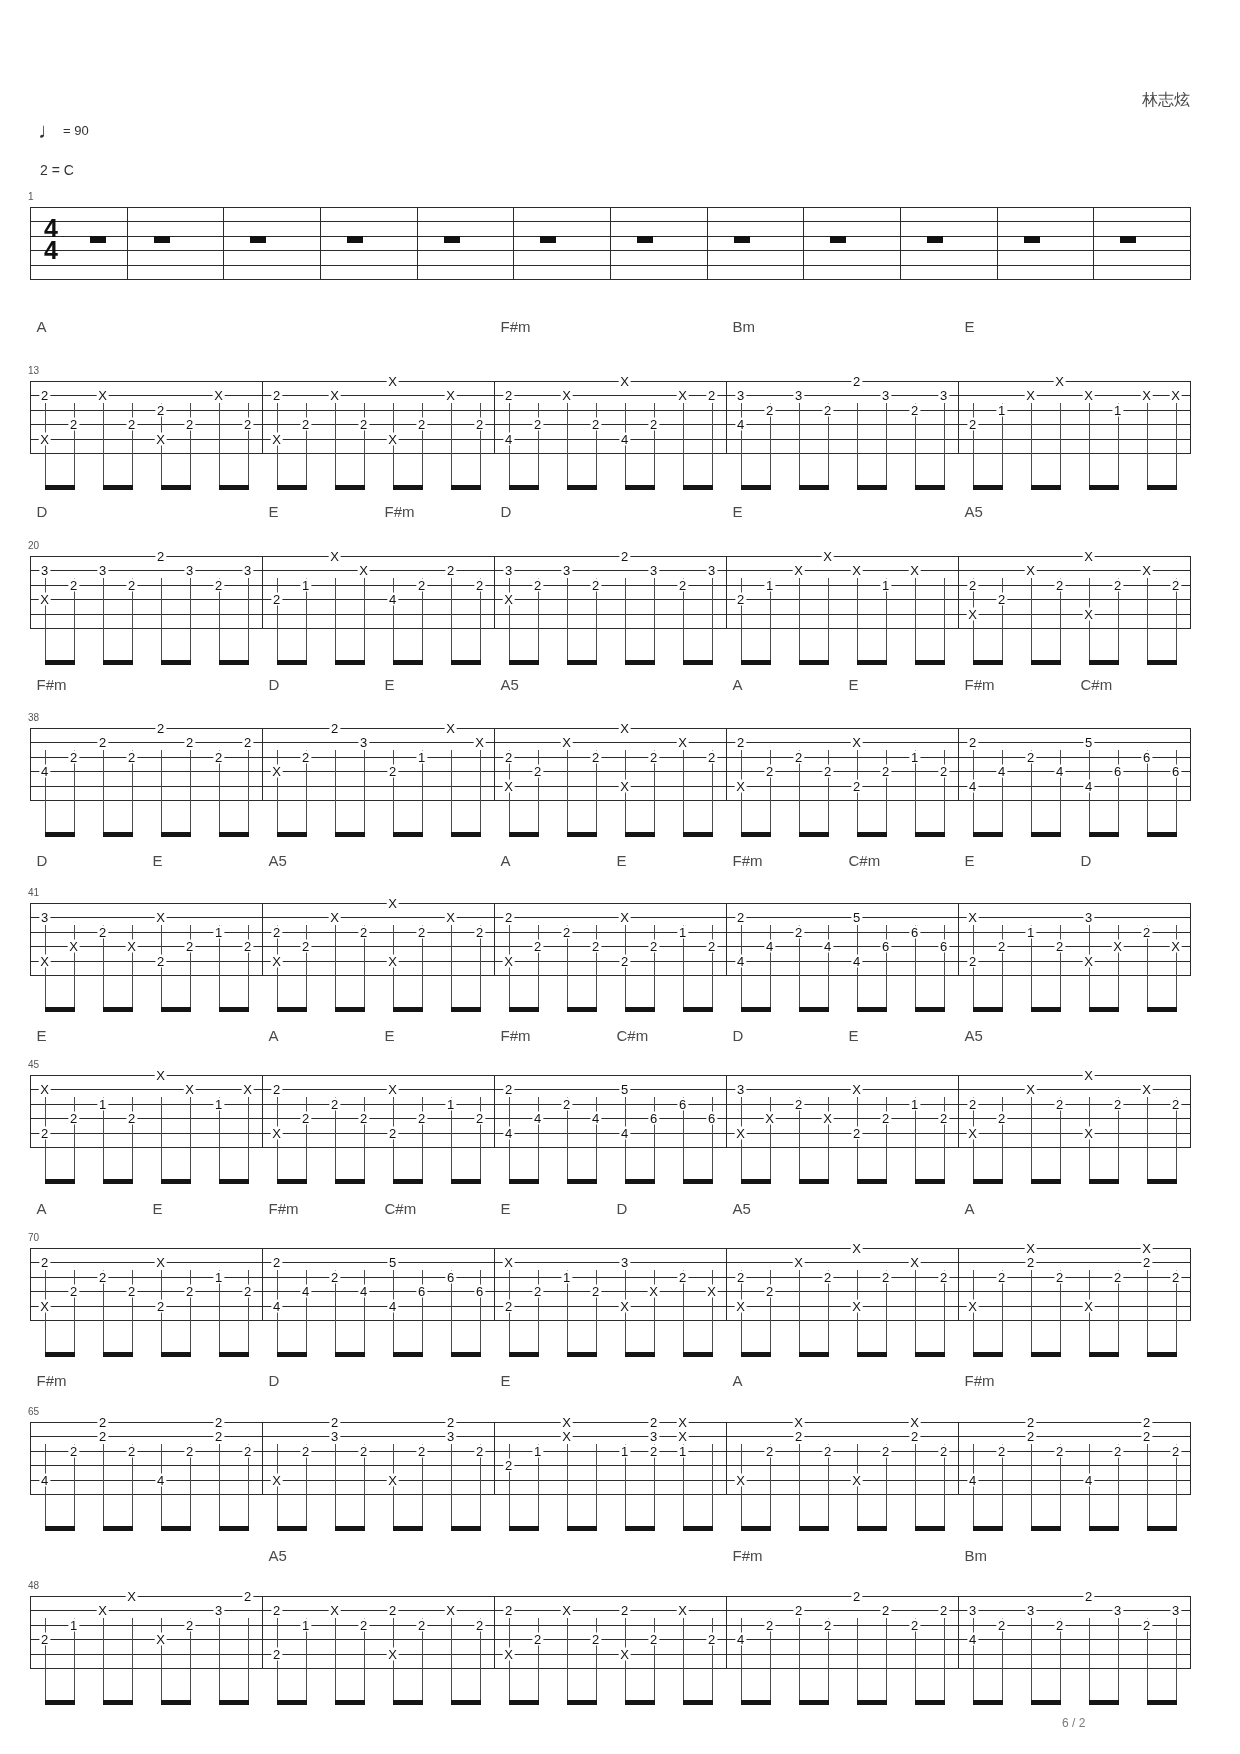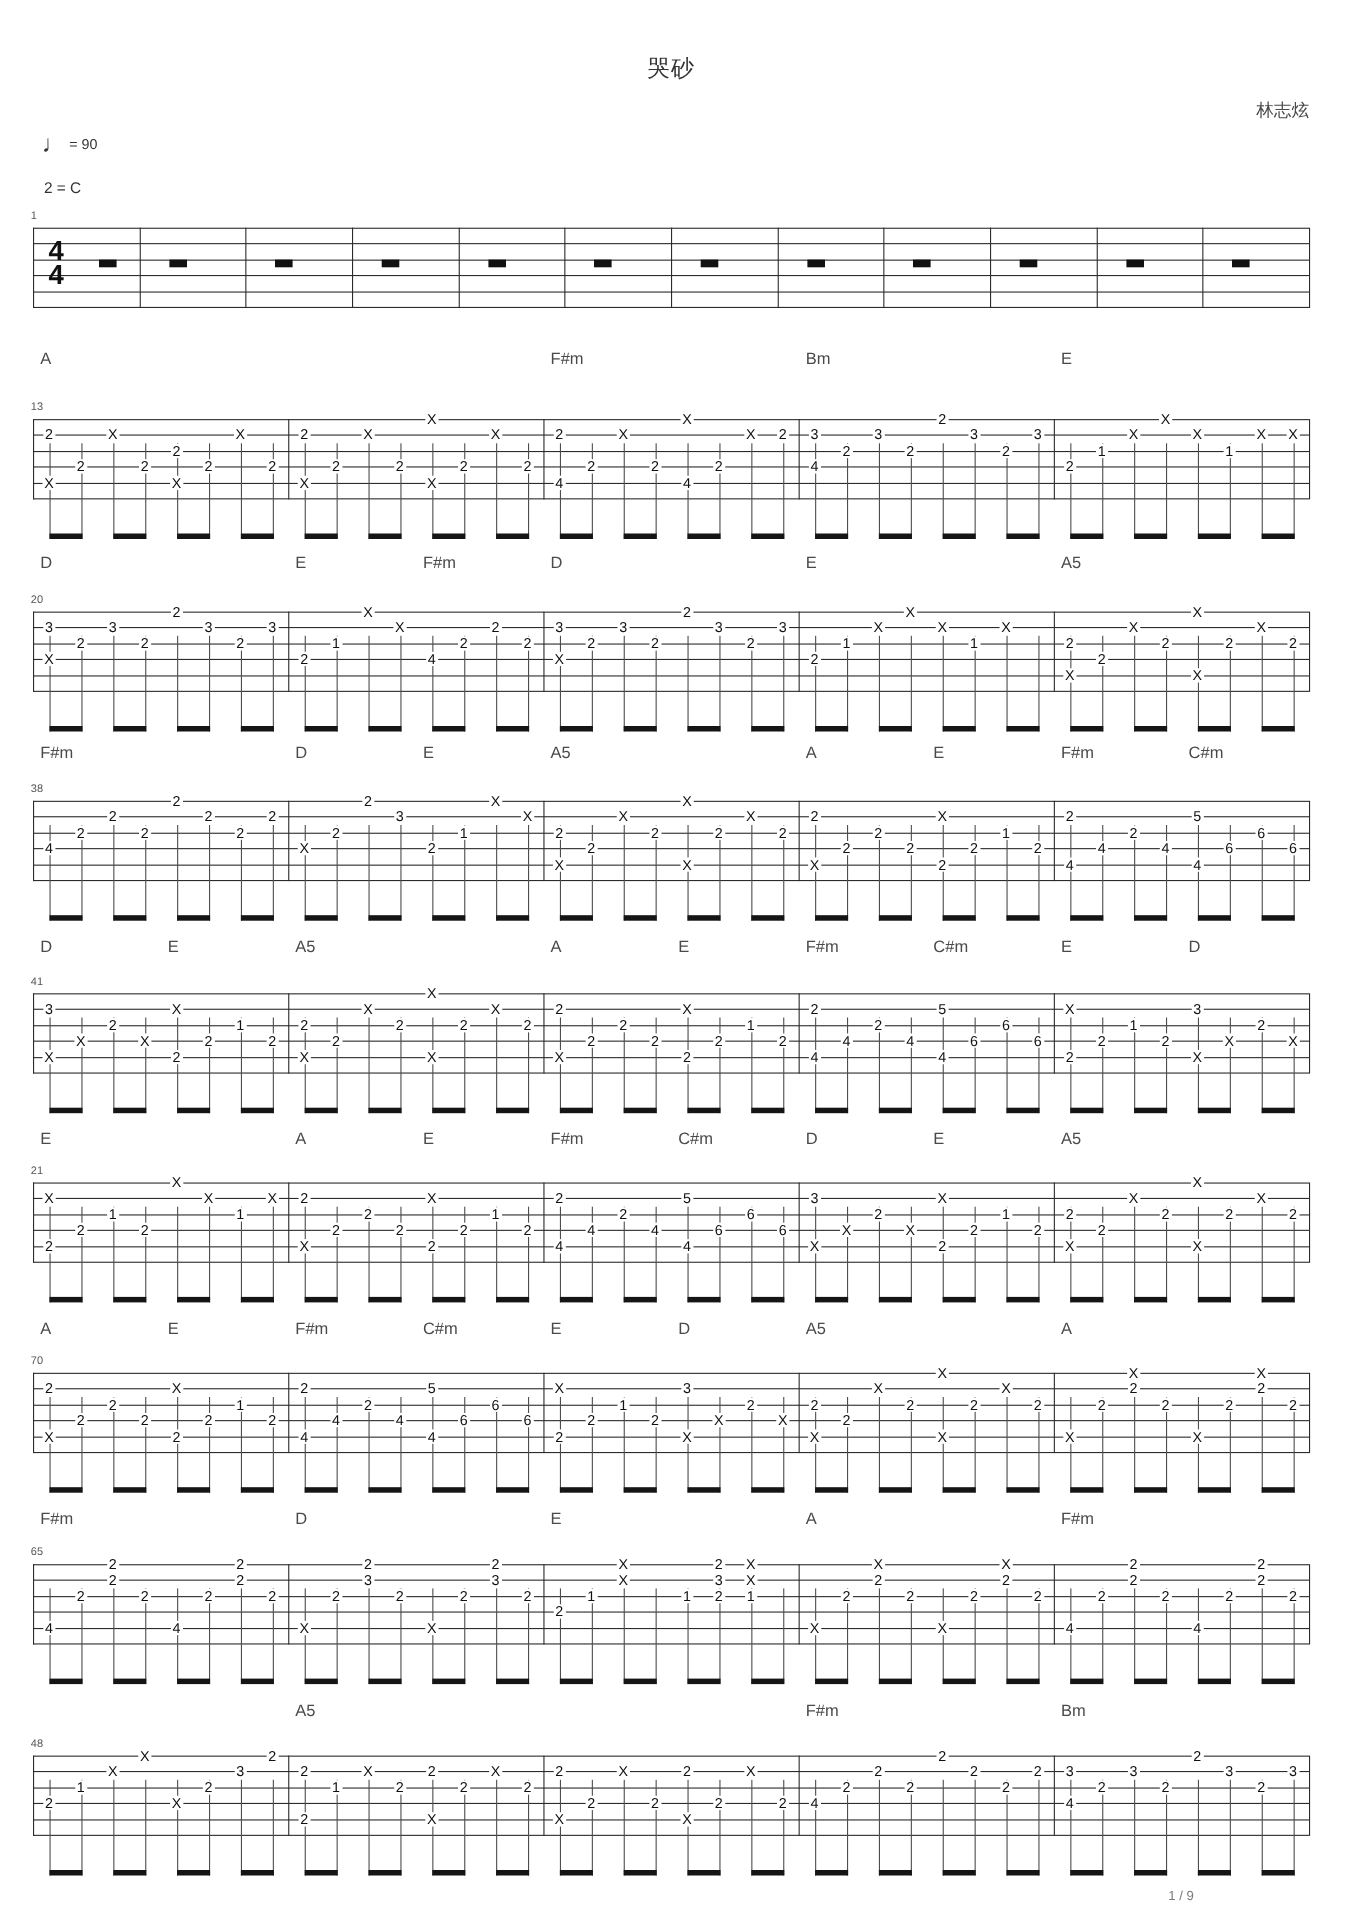--- a/index.html
+++ b/index.html
@@ -21,21 +21,20 @@
         font-size:13px;line-height:1;padding:0 2px;white-space:nowrap;color:#111;}
   .chord{position:absolute;font-size:15px;color:#4a4a4a;}
   .mnum{position:absolute;font-size:10px;color:#555;}
   .rest{position:absolute;width:16px;height:7px;background:#111;}
   .tsig{position:absolute;font-size:25px;font-weight:700;line-height:1;color:#111;}
 </style>
 </head>
 <body>
 
 <div class="page">
-  <div class="title">哭砂</div>
   <div class="artist">林志炫</div>
   <div class="tempo"><span class="qnote">♩</span><span>= 90</span></div>
   <div class="keysig">2 = C</div>
   <div id="systems">
       <div class="mnum" style="left: 28px; top: 191px;">1</div>
       <div class="sline" style="left: 30px; top: 207px; width: 1160px;"></div>
       <div class="sline" style="left: 30px; top: 221.4px; width: 1160px;"></div>
       <div class="sline" style="left: 30px; top: 235.8px; width: 1160px;"></div>
       <div class="sline" style="left: 30px; top: 250.2px; width: 1160px;"></div>
       <div class="sline" style="left: 30px; top: 264.6px; width: 1160px;"></div>
@@ -565,21 +564,21 @@
       <div class="note" style="left: 972.5px; top: 917.4px;">X</div>
       <div class="note" style="left: 972.5px; top: 960.6px;">2</div>
       <div class="note" style="left: 1001.5px; top: 946.2px;">2</div>
       <div class="note" style="left: 1030.5px; top: 931.8px;">1</div>
       <div class="note" style="left: 1059.5px; top: 946.2px;">2</div>
       <div class="note" style="left: 1088.5px; top: 917.4px;">3</div>
       <div class="note" style="left: 1088.5px; top: 960.6px;">X</div>
       <div class="note" style="left: 1117.5px; top: 946.2px;">X</div>
       <div class="note" style="left: 1146.5px; top: 931.8px;">2</div>
       <div class="note" style="left: 1175.5px; top: 946.2px;">X</div>
-      <div class="mnum" style="left: 28px; top: 1059px;">21</div>
+      <div class="mnum" style="left: 28px; top: 1059px;">45</div>
       <div class="sline" style="left: 30px; top: 1075px; width: 1160px;"></div>
       <div class="sline" style="left: 30px; top: 1089.4px; width: 1160px;"></div>
       <div class="sline" style="left: 30px; top: 1103.8px; width: 1160px;"></div>
       <div class="sline" style="left: 30px; top: 1118.2px; width: 1160px;"></div>
       <div class="sline" style="left: 30px; top: 1132.6px; width: 1160px;"></div>
       <div class="sline" style="left: 30px; top: 1147px; width: 1160px;"></div>
       <div class="bline" style="left: 30px; top: 1075px; height: 73px;"></div>
       <div class="bline" style="left: 262px; top: 1075px; height: 73px;"></div>
       <div class="bline" style="left: 494px; top: 1075px; height: 73px;"></div>
       <div class="bline" style="left: 726px; top: 1075px; height: 73px;"></div>
@@ -1077,14 +1076,14 @@
       <div class="note" style="left: 972.5px; top: 1610.4px;">3</div>
       <div class="note" style="left: 972.5px; top: 1639.2px;">4</div>
       <div class="note" style="left: 1001.5px; top: 1624.8px;">2</div>
       <div class="note" style="left: 1030.5px; top: 1610.4px;">3</div>
       <div class="note" style="left: 1059.5px; top: 1624.8px;">2</div>
       <div class="note" style="left: 1088.5px; top: 1596px;">2</div>
       <div class="note" style="left: 1117.5px; top: 1610.4px;">3</div>
       <div class="note" style="left: 1146.5px; top: 1624.8px;">2</div>
       <div class="note" style="left: 1175.5px; top: 1610.4px;">3</div>
     </div>
-  <div class="footer">1 / 9</div>
+  <div class="footer">6 / 2</div>
 </div>
 
 </body></html>

